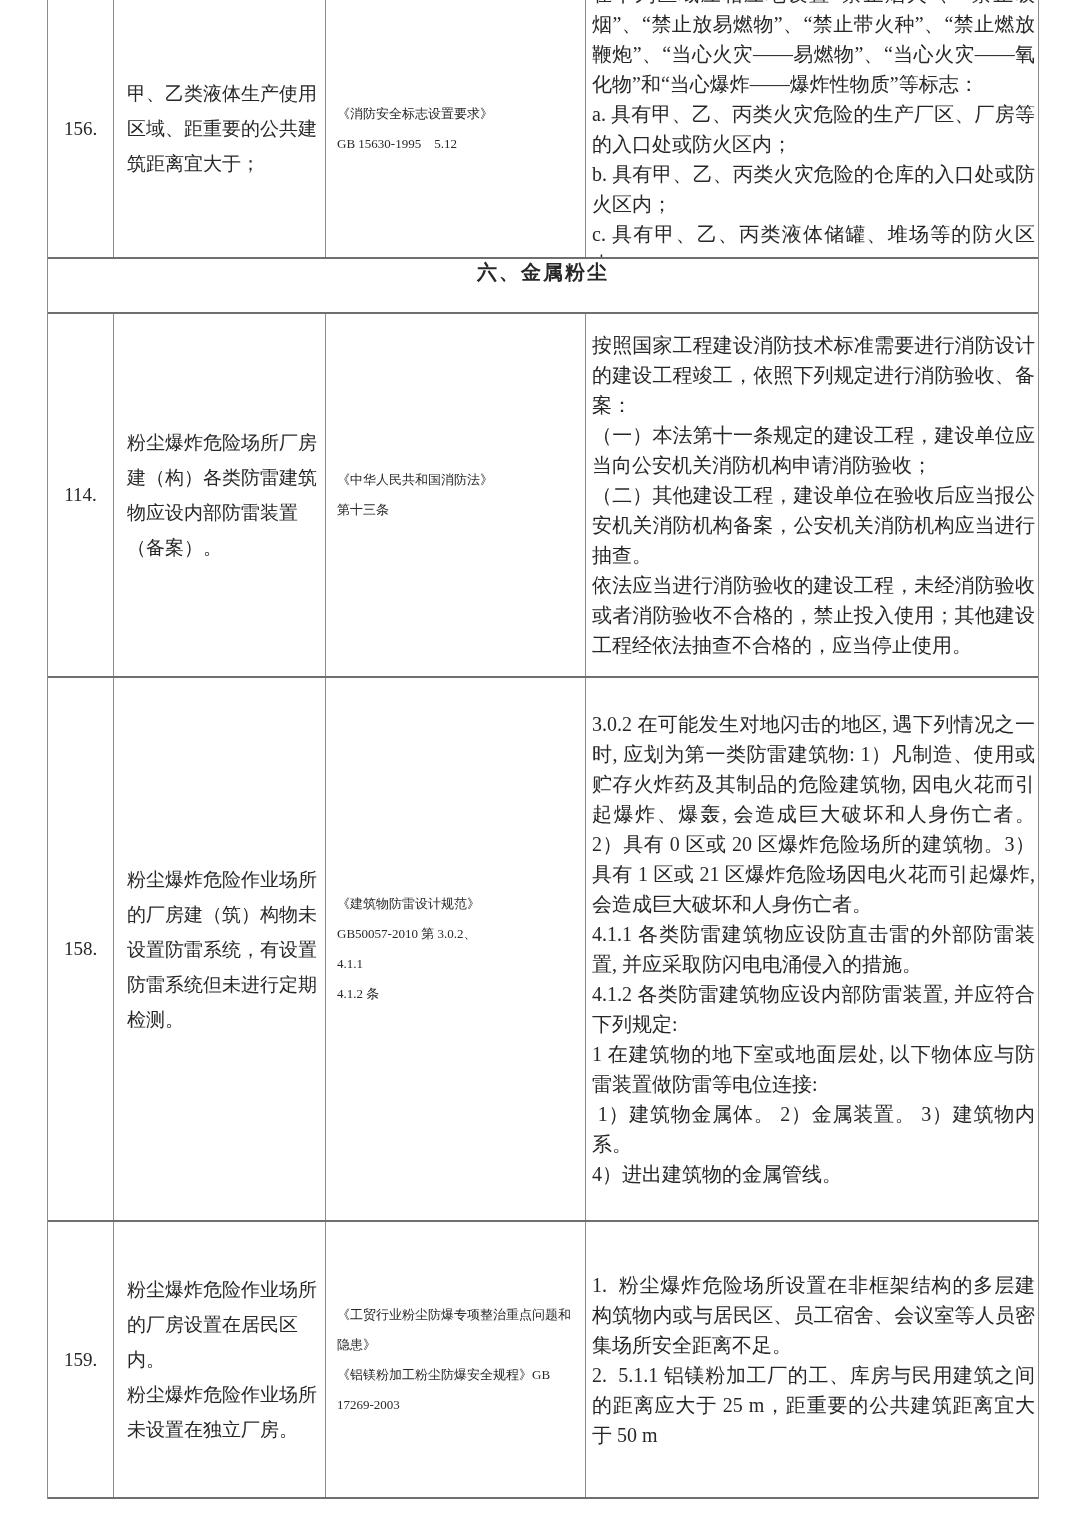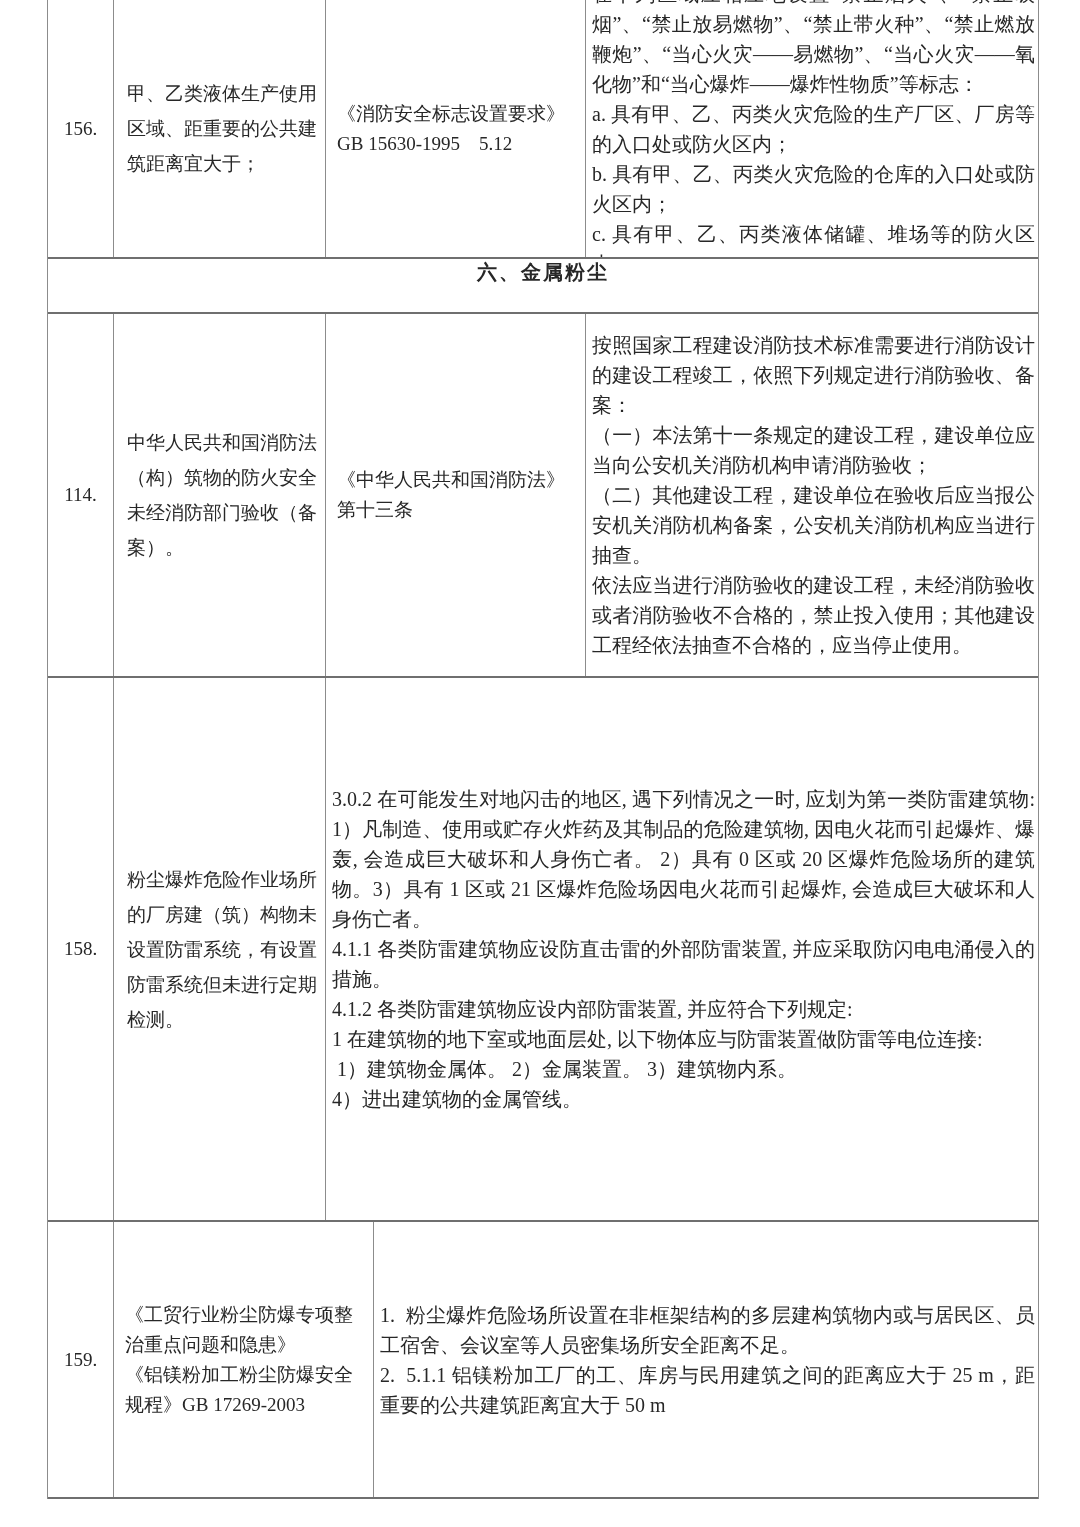--- a/index.html
+++ b/index.html
@@ -62,21 +62,21 @@
     width:212px;
     padding:4px 5px 4px 13px;
     border-right:1.5px solid var(--vline);
     font-size:19px;
     line-height:35px;
   }
   .c3{
     width:260px;
     padding:4px 4px 4px 11px;
     border-right:1.5px solid var(--vline);
-    font-size:19px;
+    font-size:13px;
     line-height:30px;
   }
   .c4{
     flex:1;
     padding:4px 3px 4px 6px;
     font-size:20px;
     line-height:30px;
     text-align:justify;
   }
 </style>
@@ -96,42 +96,48 @@
 b. 具有甲、乙、丙类火灾危险的仓库的入口处或防火区内；
 c. 具有甲、乙、丙类液体储罐、堆场等的防火区内。</div>
     </div>
 
     <div class="srow">
       <span>六、金属粉尘</span>
     </div>
 
     <div class="trow r157">
       <div class="cell c1">114.</div>
-      <div class="cell c2">中华人民共和国消防法（构）筑物的防火安全未经消防部门验收（备案）。</div>
+      <div class="cell c2">粉尘爆炸危险场所厂房建（构）各类防雷建筑物应设内部防雷装置（备案）。</div>
       <div class="cell c3">《中华人民共和国消防法》
 第十三条</div>
       <div class="cell c4">按照国家工程建设消防技术标准需要进行消防设计的建设工程竣工，依照下列规定进行消防验收、备案：
 （一）本法第十一条规定的建设工程，建设单位应当向公安机关消防机构申请消防验收；
 （二）其他建设工程，建设单位在验收后应当报公安机关消防机构备案，公安机关消防机构应当进行抽查。
 依法应当进行消防验收的建设工程，未经消防验收或者消防验收不合格的，禁止投入使用；其他建设工程经依法抽查不合格的，应当停止使用。</div>
     </div>
 
     <div class="trow r158">
       <div class="cell c1">158.</div>
       <div class="cell c2">粉尘爆炸危险作业场所的厂房建（筑）构物未设置防雷系统，有设置防雷系统但未进行定期检测。</div>
+      <div class="cell c3">《建筑物防雷设计规范》
+GB50057-2010 第 3.0.2、
+4.1.1
+4.1.2 条</div>
       <div class="cell c4">3.0.2 在可能发生对地闪击的地区, 遇下列情况之一时, 应划为第一类防雷建筑物: 1）凡制造、使用或贮存火炸药及其制品的危险建筑物, 因电火花而引起爆炸、爆轰, 会造成巨大破坏和人身伤亡者。 2）具有 0 区或 20 区爆炸危险场所的建筑物。3）具有 1 区或 21 区爆炸危险场因电火花而引起爆炸, 会造成巨大破坏和人身伤亡者。
 4.1.1 各类防雷建筑物应设防直击雷的外部防雷装置, 并应采取防闪电电涌侵入的措施。
 4.1.2 各类防雷建筑物应设内部防雷装置, 并应符合下列规定:
 1 在建筑物的地下室或地面层处, 以下物体应与防雷装置做防雷等电位连接:
  1）建筑物金属体。 2）金属装置。 3）建筑物内系。
 4）进出建筑物的金属管线。</div>
     </div>
 
     <div class="trow r159">
       <div class="cell c1">159.</div>
+      <div class="cell c2">粉尘爆炸危险作业场所的厂房设置在居民区内。
+粉尘爆炸危险作业场所未设置在独立厂房。</div>
       <div class="cell c3">《工贸行业粉尘防爆专项整治重点问题和隐患》
 《铝镁粉加工粉尘防爆安全规程》GB 17269-2003</div>
       <div class="cell c4">1.  粉尘爆炸危险场所设置在非框架结构的多层建构筑物内或与居民区、员工宿舍、会议室等人员密集场所安全距离不足。
 2.  5.1.1 铝镁粉加工厂的工、库房与民用建筑之间的距离应大于 25 m，距重要的公共建筑距离宜大于 50 m</div>
     </div>
 
   </div>
 </div>
 
 </body></html>

